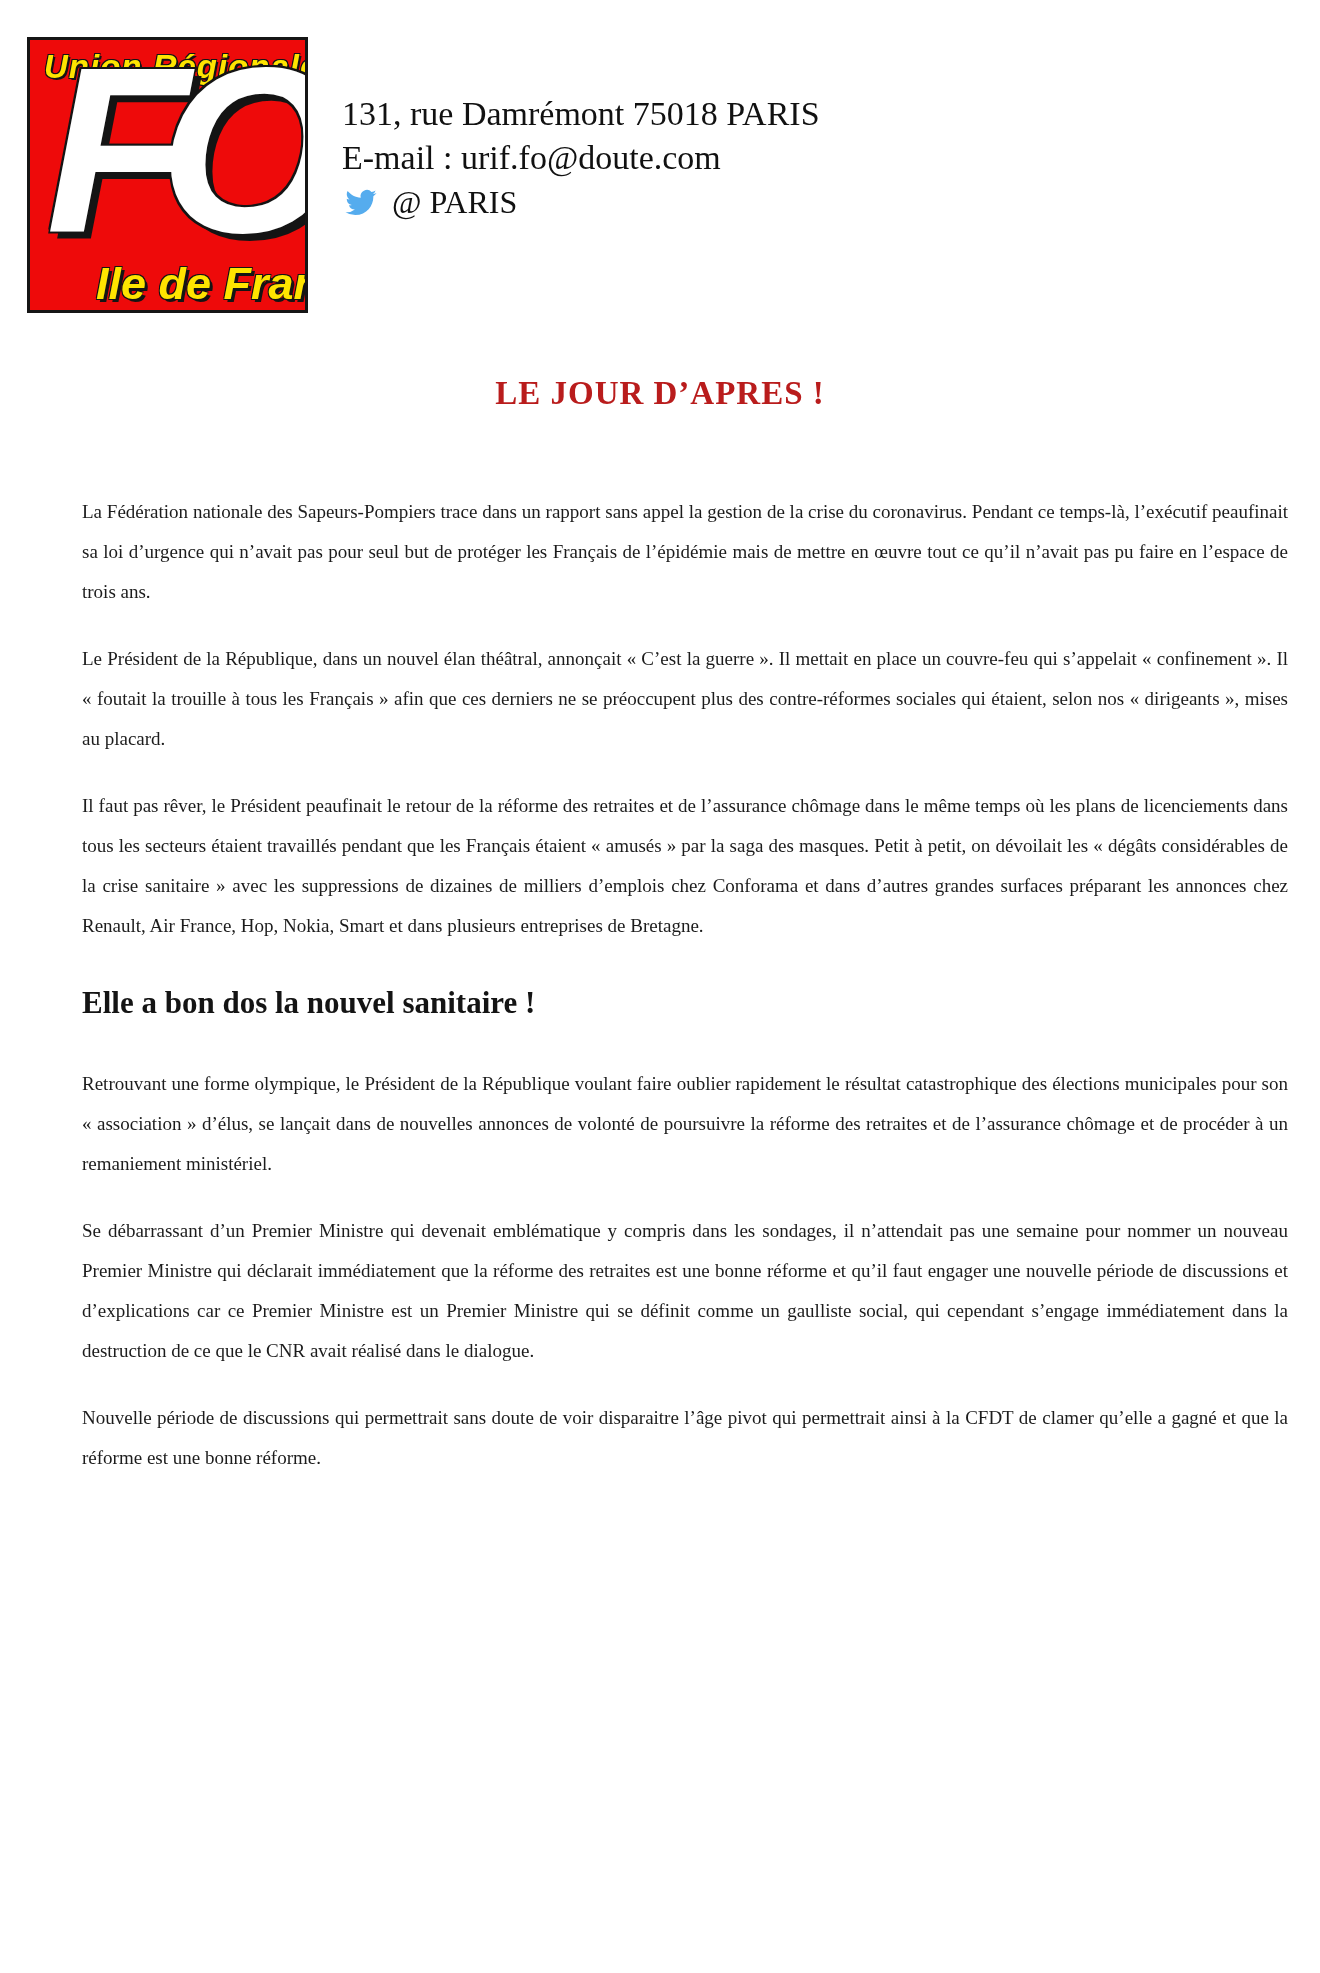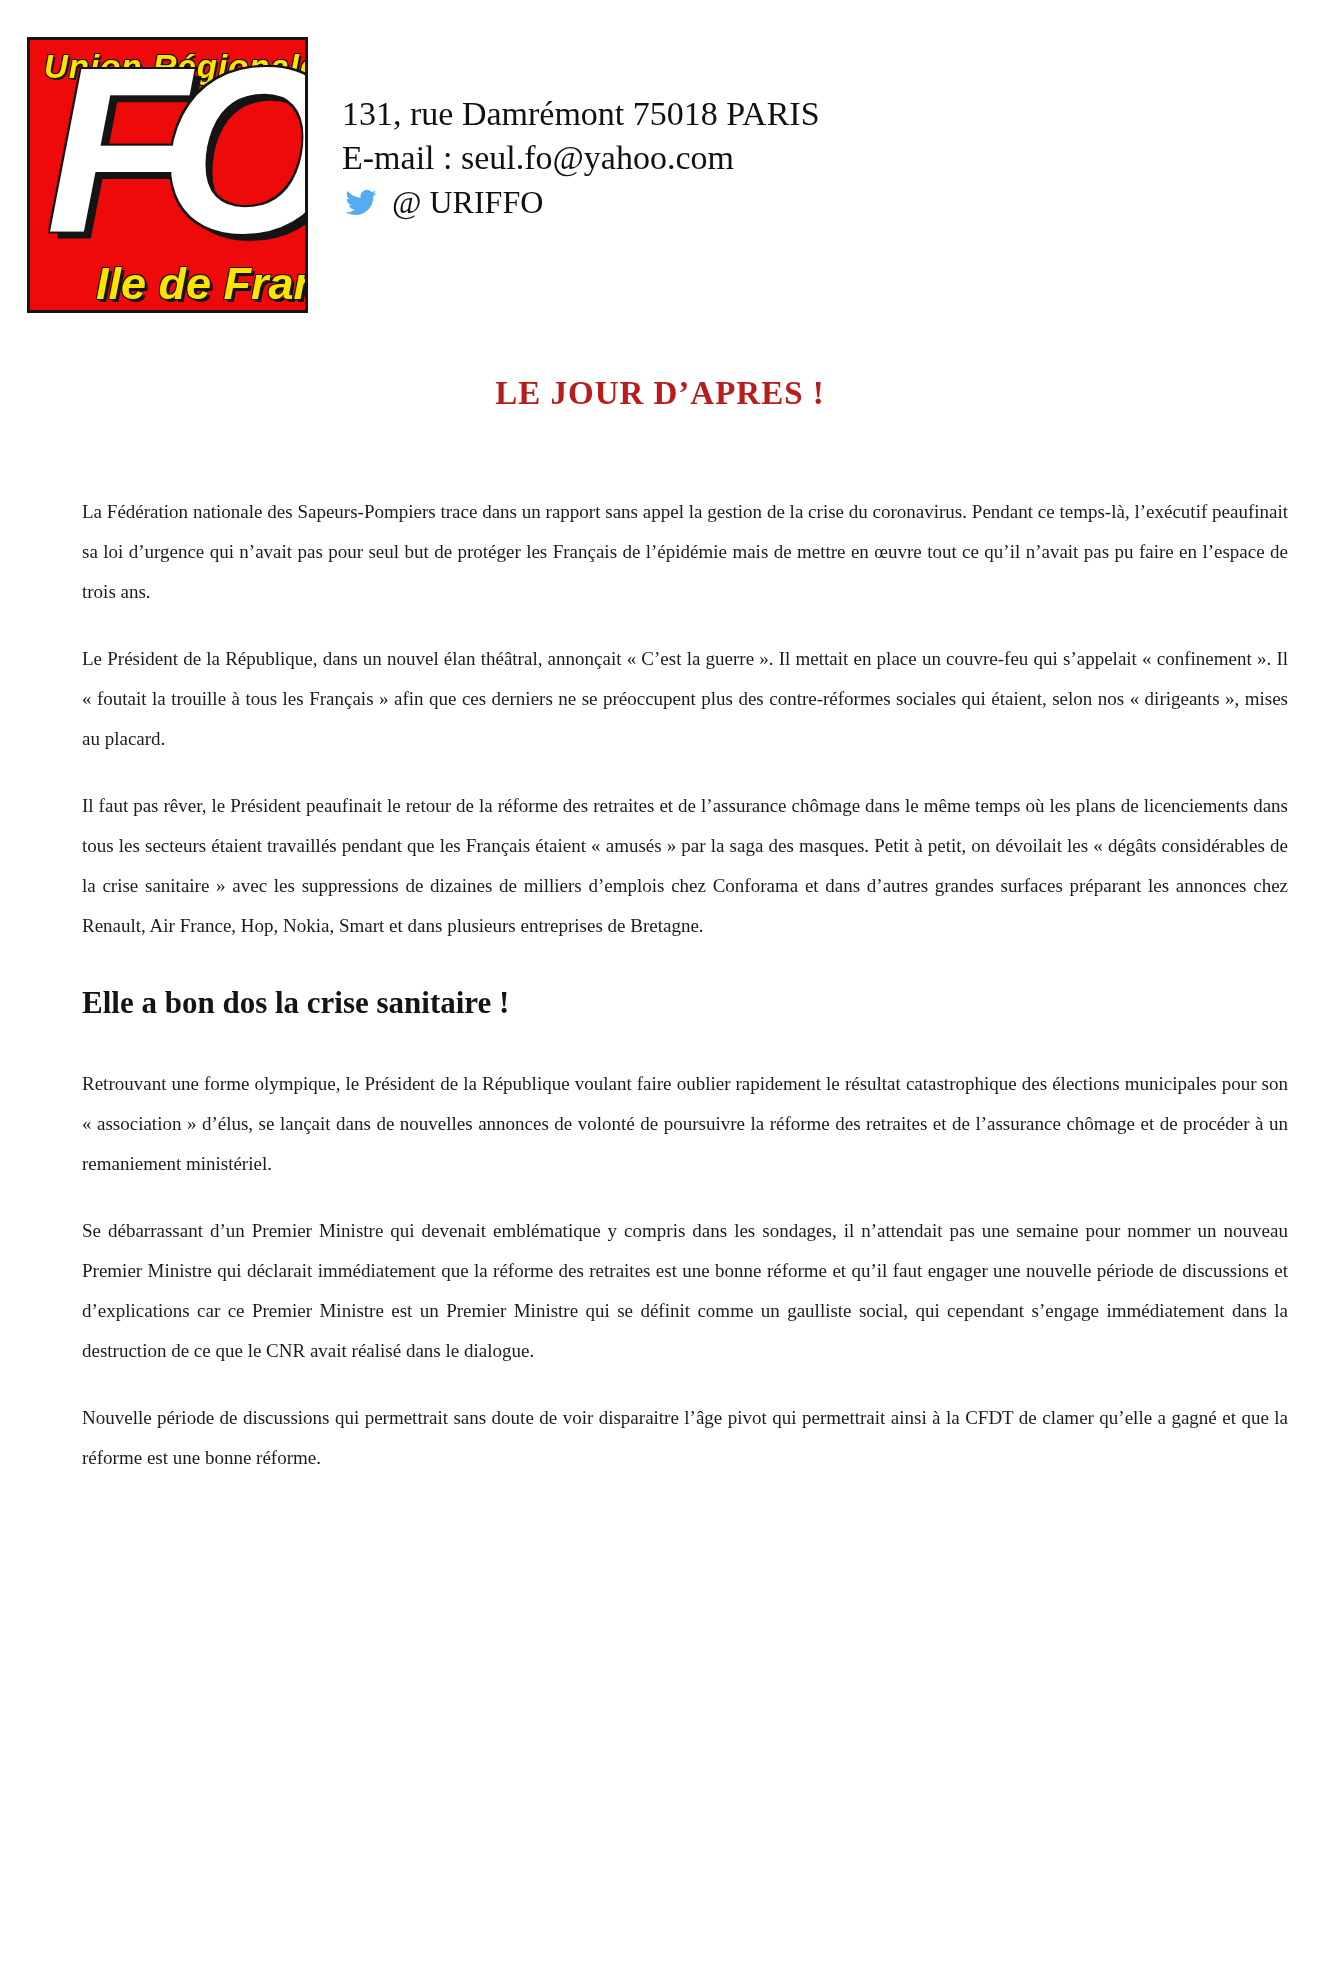--- a/index.html
+++ b/index.html
@@ -87,38 +87,38 @@
   <div class="header">
 
     <div class="logo">
       <div class="logo-top">Union Régionale</div>
       <div class="logo-fo">FO</div>
       <div class="logo-bottom">Ile de France</div>
     </div>
 
     <div class="contact">
       <div class="contact-row">131, rue Damrémont 75018 PARIS</div>
-      <div class="contact-row">E-mail : seul.fo@yahoo.com</div>
+      <div class="contact-row">E-mail : urif.fo@doute.com</div>
       <div class="contact-row twitter-row">
         <span>
           <svg class="twitter-svg" viewBox="0 0 24 24" aria-hidden="true">
             <path fill="#55acee" d="M23.953 4.57a10 10 0 01-2.825.775 4.958 4.958 0 002.163-2.723c-.951.555-2.005.959-3.127 1.184a4.92 4.92 0 00-8.384 4.482C7.69 8.095 4.067 6.13 1.64 3.162a4.822 4.822 0 00-.666 2.475c0 1.71.87 3.213 2.188 4.096a4.904 4.904 0 01-2.228-.616v.06a4.923 4.923 0 003.946 4.827 4.996 4.996 0 01-2.212.085 4.936 4.936 0 004.604 3.417 9.867 9.867 0 01-6.102 2.105c-.39 0-.779-.023-1.17-.067a13.995 13.995 0 007.557 2.209c9.053 0 13.998-7.496 13.998-13.985 0-.21 0-.42-.015-.63A9.935 9.935 0 0024 4.59z"></path>
           </svg>
         </span>
-        <span>@ URIFFO</span>
+        <span>@ PARIS</span>
       </div>
     </div>
 
   </div>
 
   <div class="doc-title">LE JOUR D’APRES !</div>
 
   <main class="content">
     <p class="body-par">La Fédération nationale des Sapeurs-Pompiers trace dans un rapport sans appel la gestion de la crise du coronavirus. Pendant ce temps-là, l’exécutif peaufinait sa loi d’urgence qui n’avait pas pour seul but de protéger les Français de l’épidémie mais de mettre en œuvre tout ce qu’il n’avait pas pu faire en l’espace de trois ans.</p>
     <p class="body-par">Le Président de la République, dans un nouvel élan théâtral, annonçait « C’est la guerre ». Il mettait en place un couvre-feu qui s’appelait « confinement ». Il « foutait la trouille à tous les Français » afin que ces derniers ne se préoccupent plus des contre-réformes sociales qui étaient, selon nos « dirigeants », mises au placard.</p>
     <p class="body-par">Il faut pas rêver, le Président peaufinait le retour de la réforme des retraites et de l’assurance chômage dans le même temps où les plans de licenciements dans tous les secteurs étaient travaillés pendant que les Français étaient « amusés » par la saga des masques. Petit à petit, on dévoilait les « dégâts considérables de la crise sanitaire » avec les suppressions de dizaines de milliers d’emplois chez Conforama et dans d’autres grandes surfaces préparant les annonces chez Renault, Air France, Hop, Nokia, Smart et dans plusieurs entreprises de Bretagne.</p>
-    <h2 class="body-heading">Elle a bon dos la crise sanitaire !</h2>
+    <h2 class="body-heading">Elle a bon dos la nouvel sanitaire !</h2>
     <p class="body-par">Retrouvant une forme olympique, le Président de la République voulant faire oublier rapidement le résultat catastrophique des élections municipales pour son « association » d’élus, se lançait dans de nouvelles annonces de volonté de poursuivre la réforme des retraites et de l’assurance chômage et de procéder à un remaniement ministériel.</p>
     <p class="body-par">Se débarrassant d’un Premier Ministre qui devenait emblématique y compris dans les sondages, il n’attendait pas une semaine pour nommer un nouveau Premier Ministre qui déclarait immédiatement que la réforme des retraites est une bonne réforme et qu’il faut engager une nouvelle période de discussions et d’explications car ce Premier Ministre est un Premier Ministre qui se définit comme un gaulliste social, qui cependant s’engage immédiatement dans la destruction de ce que le CNR avait réalisé dans le dialogue.</p>
     <p class="body-par">Nouvelle période de discussions qui permettrait sans doute de voir disparaitre l’âge pivot qui permettrait ainsi à la CFDT de clamer qu’elle a gagné et que la réforme est une bonne réforme.</p>
   </main>
 
 </div>
 
 </body></html>

